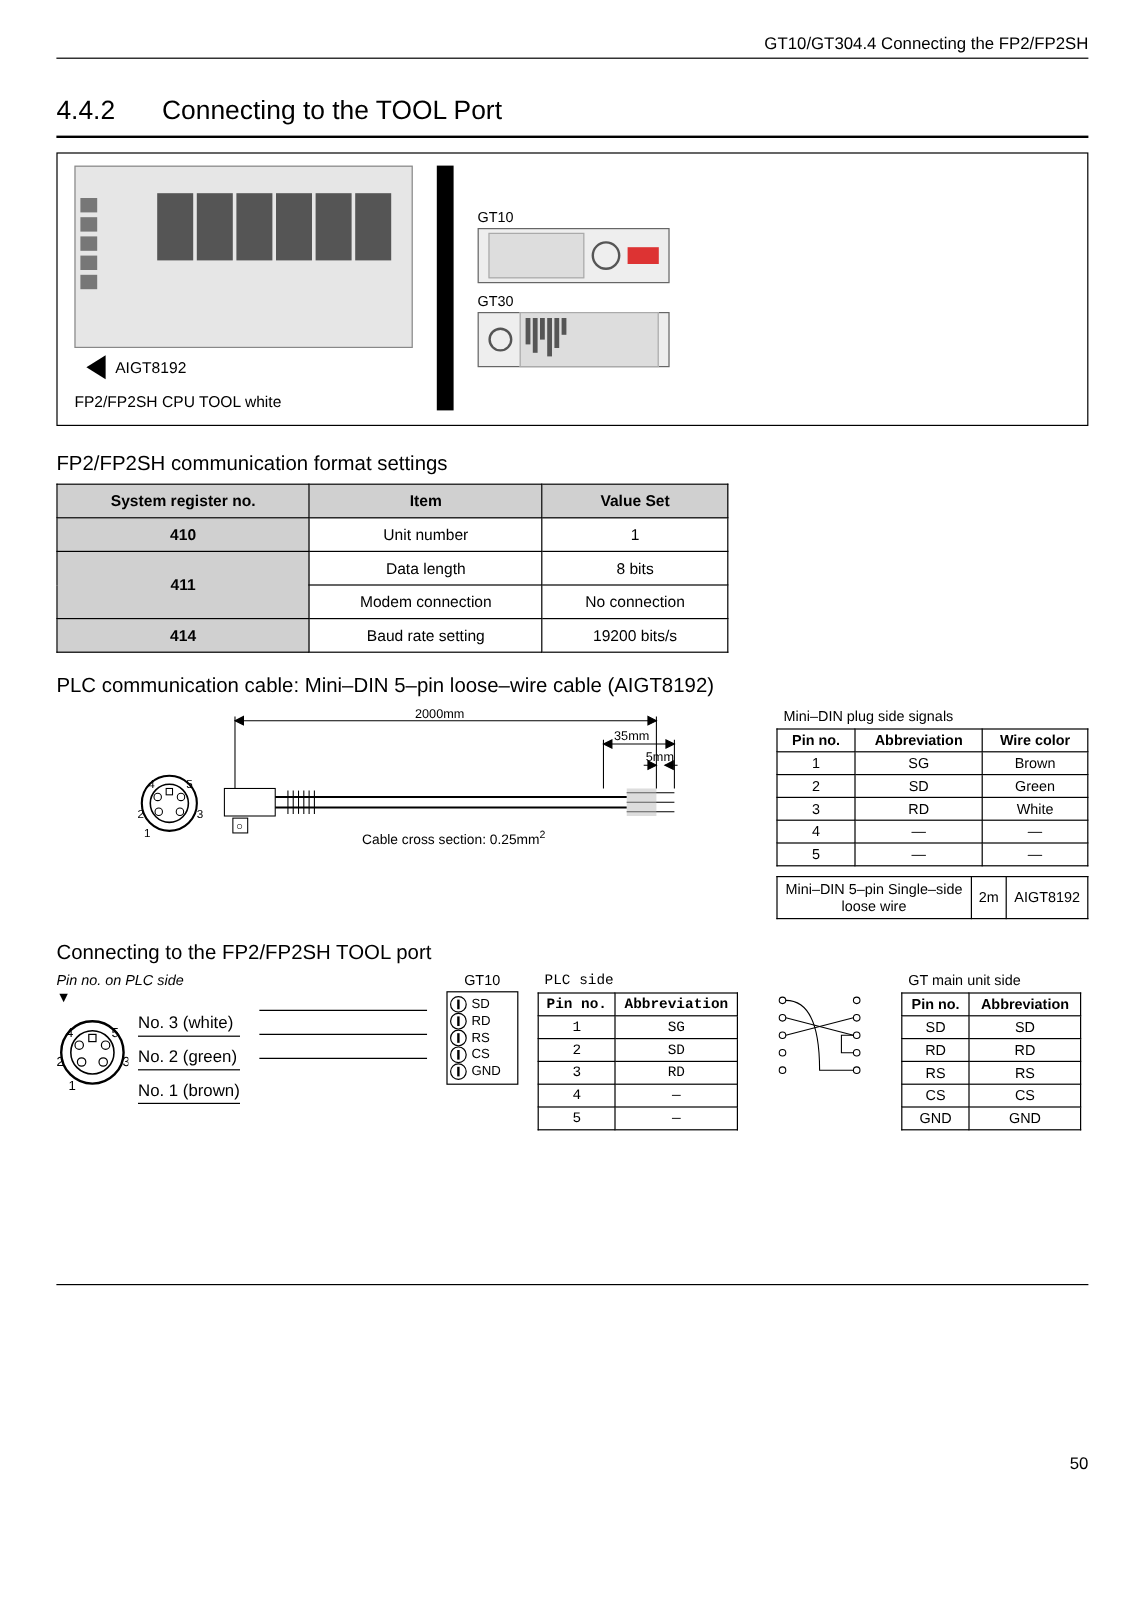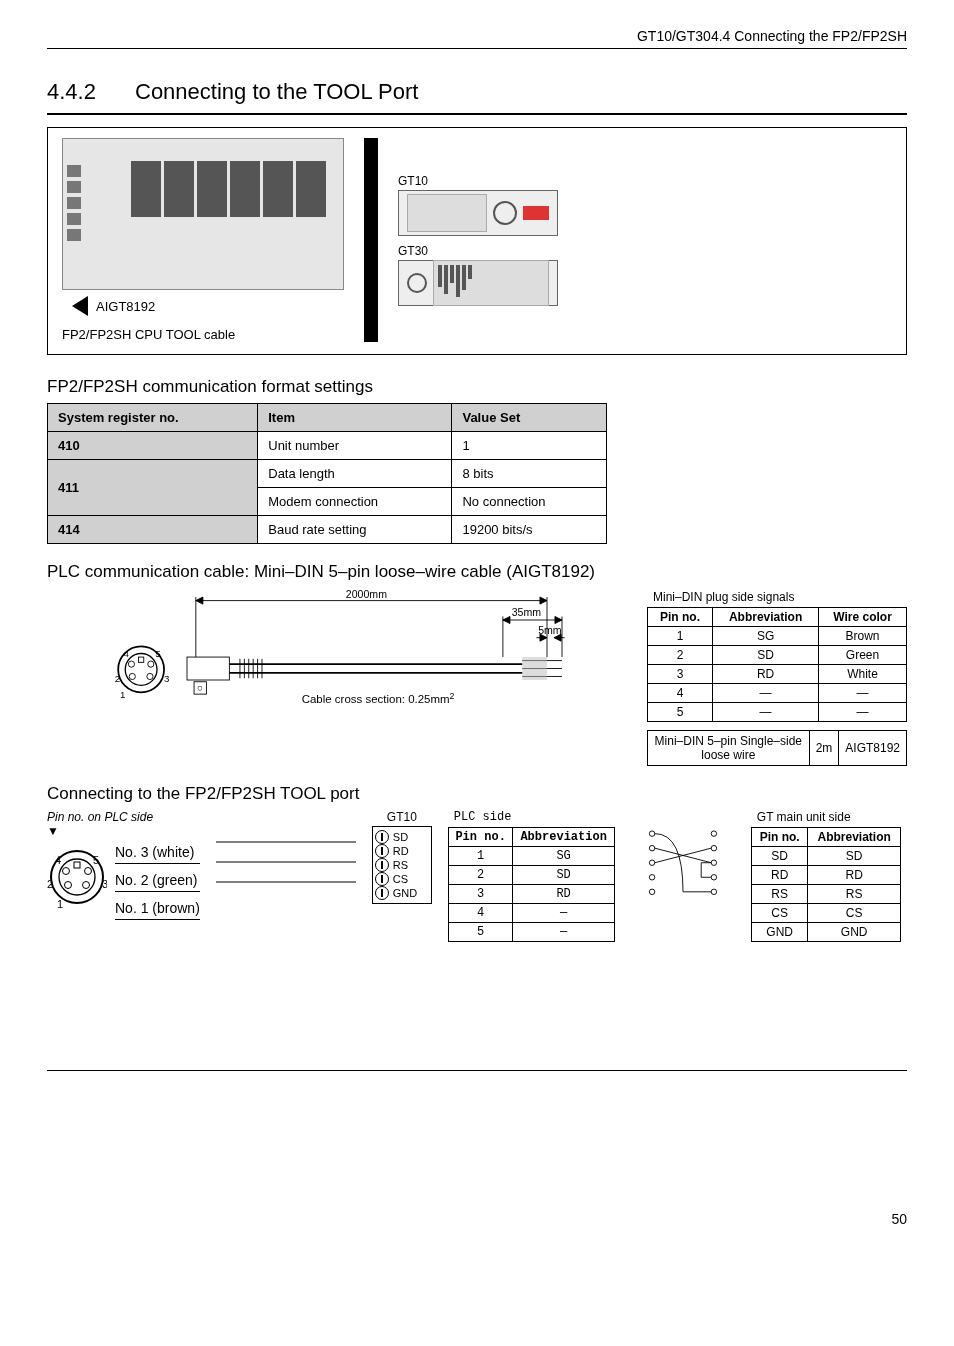--- a/index.html
+++ b/index.html
@@ -47,21 +47,21 @@
   .bars { display:flex; gap:2px; padding:4px; }
   .bars span { width:4px; background:#555; }
   .disp-label { font-size: 12px; margin-bottom: 2px; }
   .cable-caption { margin-top: 8px; font-size: 13px; }
   .thick-pipe { width: 14px; align-self: stretch; display:flex; flex-direction:column; }
   .thick-pipe div { flex:1; background:#000; }
 
   h3.block-title { font-size: 17px; font-weight: normal; margin: 18px 0 6px 0; }
 
   table.settings { border-collapse: collapse; width: 560px; }
-  table.settings th, table.settings td { border: 1px solid #000; padding: 6px 10px; font-size: 13px; text-align: left; }
+  table.settings th, table.settings td { border: 1px solid #000; padding: 6px 10px; font-size: 13px; text-align: center; }
   table.settings th { background: #d0d0d0; font-weight: bold; }
   table.settings td.regno { background: #d0d0d0; font-weight: bold; }
 
   .cable-section { display: flex; gap: 20px; align-items: flex-start; margin-top: 8px; }
   .cable-drawing { flex: 1; }
   .cable-drawing svg { width: 100%; height: 150px; }
   .cable-info { width: 260px; }
   table.pins { border-collapse: collapse; width: 100%; font-size: 12px; margin-bottom: 8px; }
   table.pins th, table.pins td { border: 1px solid #000; padding: 2px 6px; text-align: center; }
   table.pins caption { caption-side: top; text-align: left; font-size: 12px; padding: 0 0 3px 6px; white-space: nowrap; }
@@ -120,21 +120,21 @@
             <div class="slot"></div>
             <div class="slot"></div>
             <div class="slot"></div>
             <div class="slot"></div>
           </div>
       </div>
       <div class="arrow-label" style="margin-top:6px;">
         <div class="big-arrow"></div>
         <span>AIGT8192</span>
       </div>
-      <div class="cable-caption">FP2/FP2SH CPU TOOL cable</div>
+      <div class="cable-caption">FP2/FP2SH CPU TOOL white</div>
     </div>
 
     <div class="thick-pipe">
         <div></div>
       </div>
 
     <div class="displays">
       <div>
         <div class="disp-label">GT10</div>
         <div class="disp">

